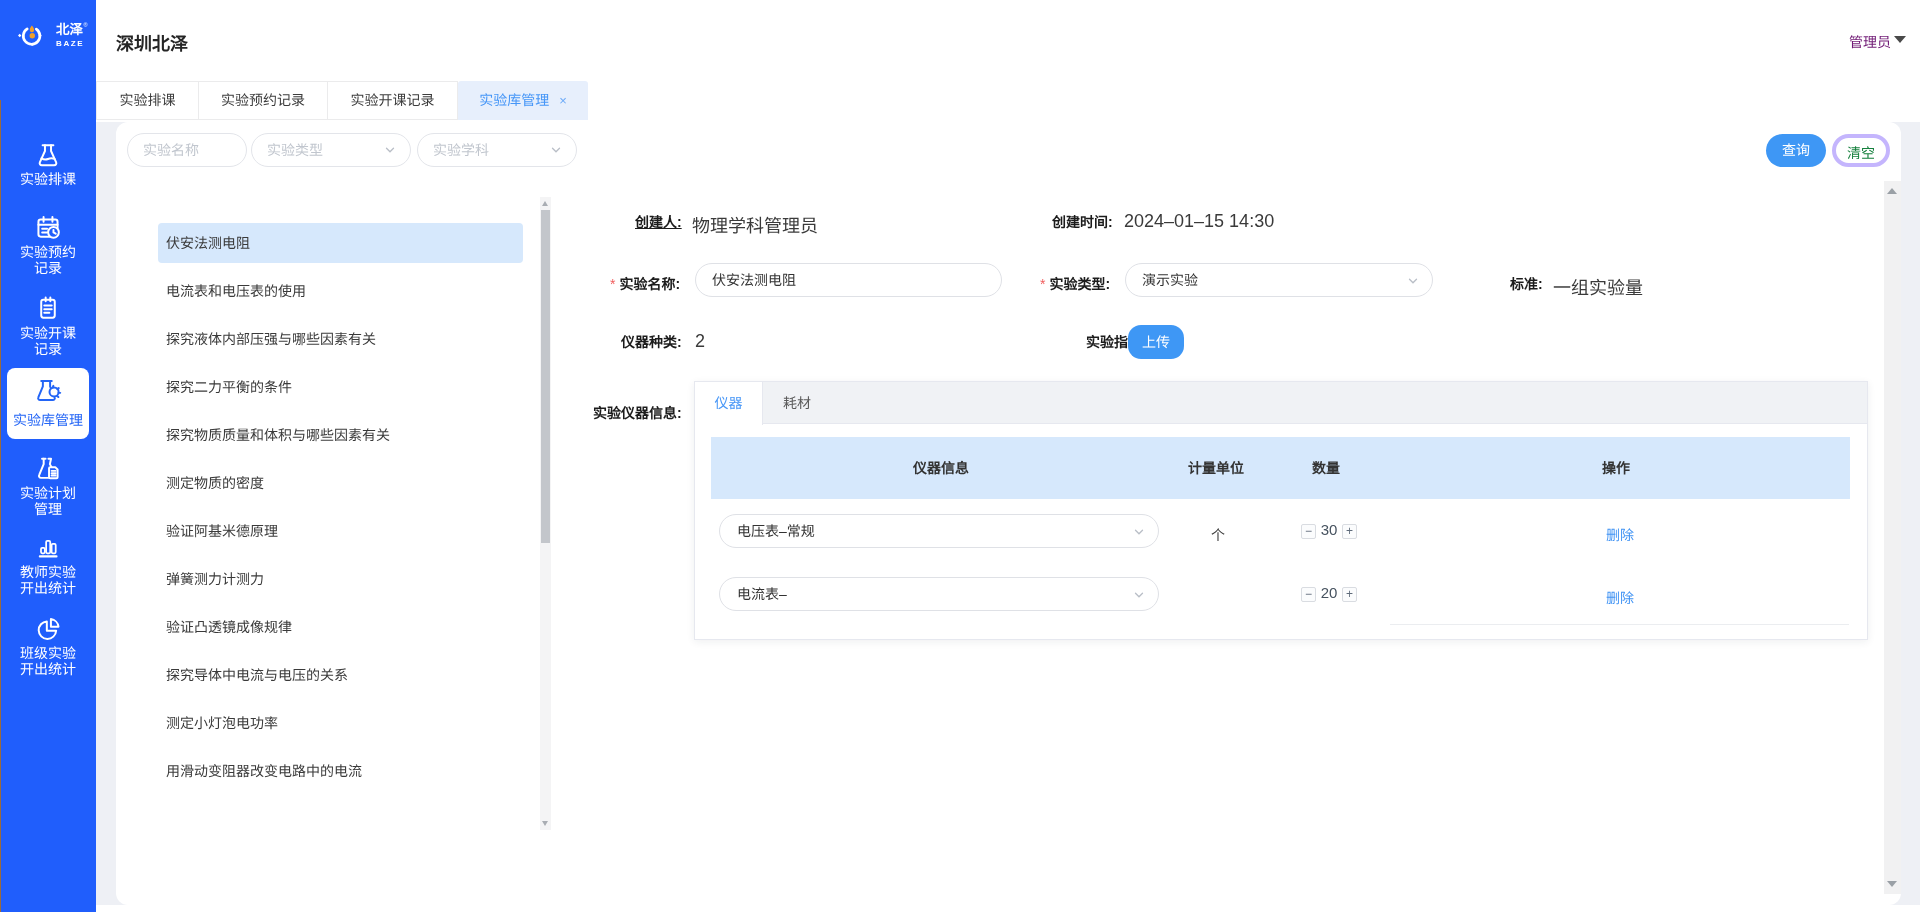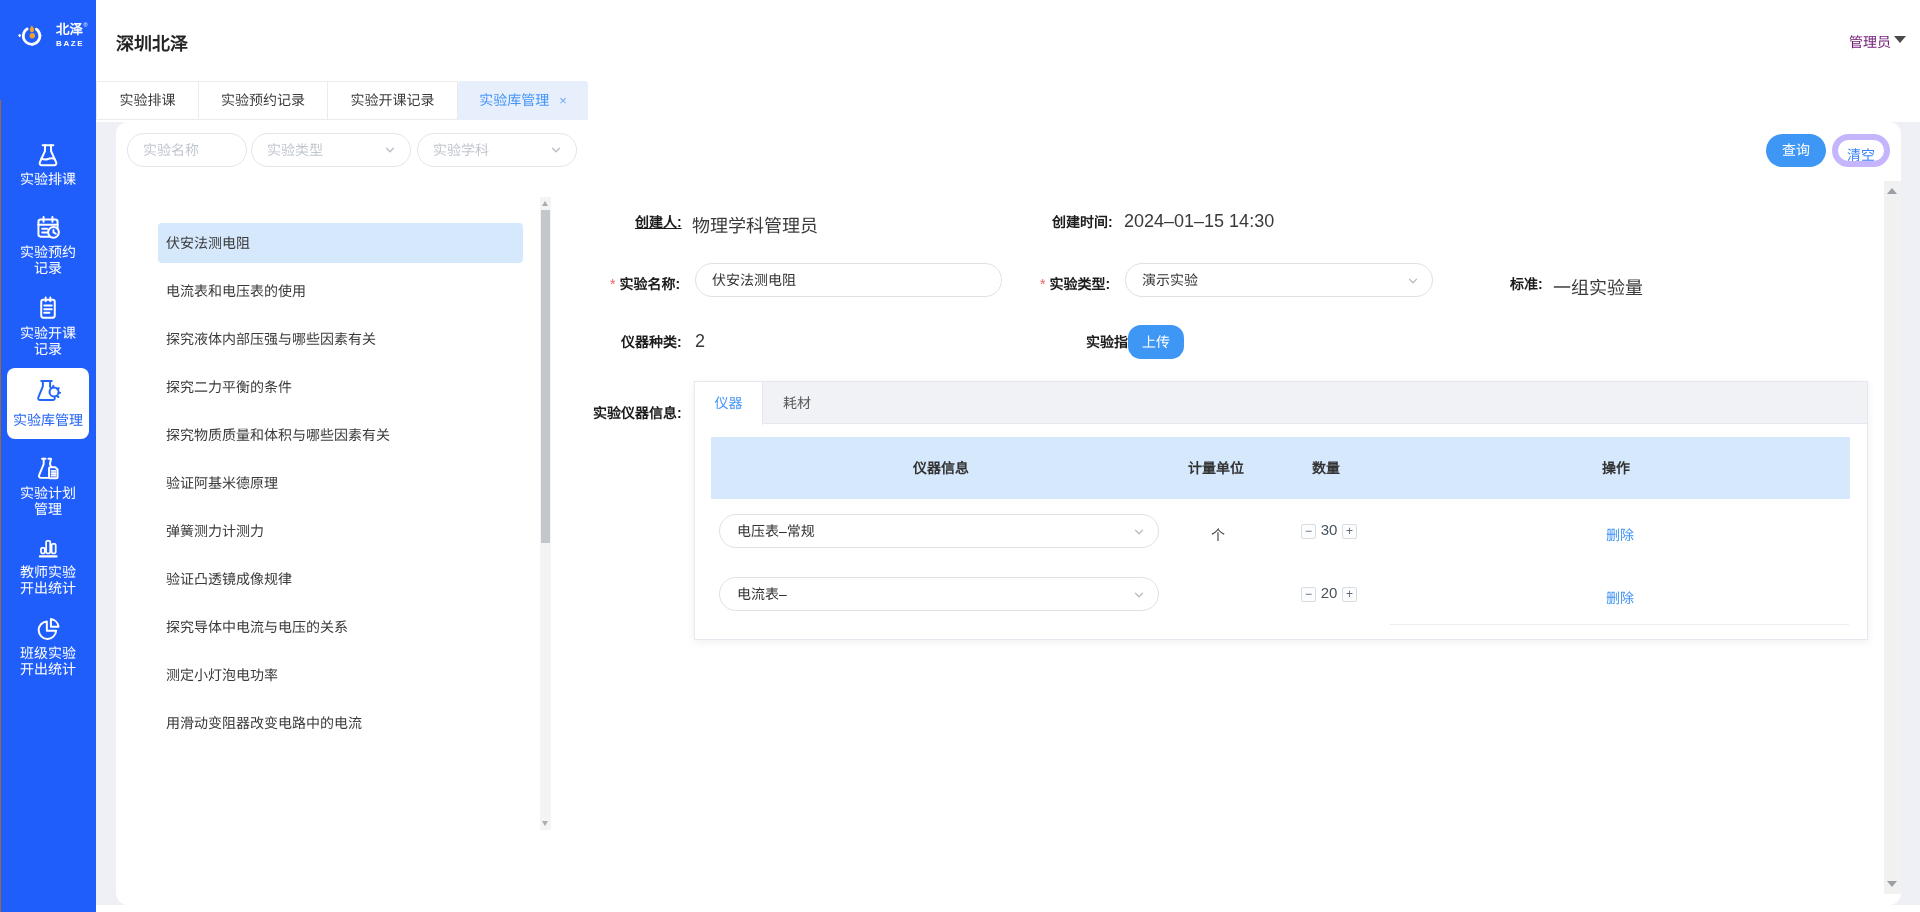--- a/index.html
+++ b/index.html
@@ -28,21 +28,21 @@
 
 #page { position:absolute; left:96px; top:122px; width:1824px; height:783px; background:#eef0f5; }
 #card { position:absolute; left:20px; top:0; width:1785px; height:783px; background:#fff; border-radius:12px; }
 
 .finput { position:absolute; top:11px; height:34px; border:1px solid #e3e5ea; border-radius:17px; background:#fff; font-size:14px; color:#c1c6ce; line-height:32px; padding-left:15px; }
 .fi1 { left:11px;  width:120px; }
 .fi2 { left:135px; width:160px; }
 .fi3 { left:301px; width:160px; }
 .chev { position:absolute; width:12px; height:12px; }
 .btn-q { position:absolute; left:1650px; top:12px; width:60px; height:33px; background:#3e97f5; border-radius:17px; color:#fff; font-size:14px; text-align:center; line-height:33px; }
-.btn-c { position:absolute; left:1716px; top:12px; width:58px; height:33px; background:#fff; border:6px solid #c4b5fd; border-radius:17px; color:#3b82f6; font-size:14px; text-align:center; line-height:31px; }
+.btn-c { position:absolute; left:1716px; top:12px; width:58px; height:33px; background:#fff; border:4px solid #c4b5fd; border-radius:17px; color:#15803d; font-size:14px; text-align:center; line-height:31px; }
 
 #list { position:absolute; left:42px; top:97px; width:365px; }
 #list .li { height:48px; line-height:48px; padding-left:8px; font-size:14px; color:#3a3a3a; white-space:nowrap; }
 #list .sel { background:#d6e8fc; border-radius:4px; height:40px; line-height:40px; margin:4px 0; }
 
 #lsb { position:absolute; left:424px; top:75px; width:11px; height:633px; background:#f4f4f5; }
 #lsb .thumb { position:absolute; left:1px; top:13px; width:9px; height:333px; background:#c3c6cb; }
 .arr-u { position:absolute; left:2px; width:0; height:0; border-left:3.5px solid transparent; border-right:3.5px solid transparent; border-bottom:5px solid #a9adb3; }
 .arr-d { position:absolute; left:2px; width:0; height:0; border-left:3.5px solid transparent; border-right:3.5px solid transparent; border-top:5px solid #a9adb3; }
 
@@ -170,20 +170,21 @@
         </svg></div>
   <div class="btn-q">查询</div>
   <div class="btn-c">清空</div>
 
   <div id="list">
     <div class="li sel">伏安法测电阻</div>
     <div class="li">电流表和电压表的使用</div>
     <div class="li">探究液体内部压强与哪些因素有关</div>
     <div class="li">探究二力平衡的条件</div>
     <div class="li">探究物质质量和体积与哪些因素有关</div>
+    <div class="li">测定物质的密度</div>
     <div class="li">验证阿基米德原理</div>
     <div class="li">弹簧测力计测力</div>
     <div class="li">验证凸透镜成像规律</div>
     <div class="li">探究导体中电流与电压的关系</div>
     <div class="li">测定小灯泡电功率</div>
     <div class="li">用滑动变阻器改变电路中的电流</div>
   </div>
   <div id="lsb">
     <div class="arr-u" style="top:4px;"></div>
     <div class="thumb"></div>

